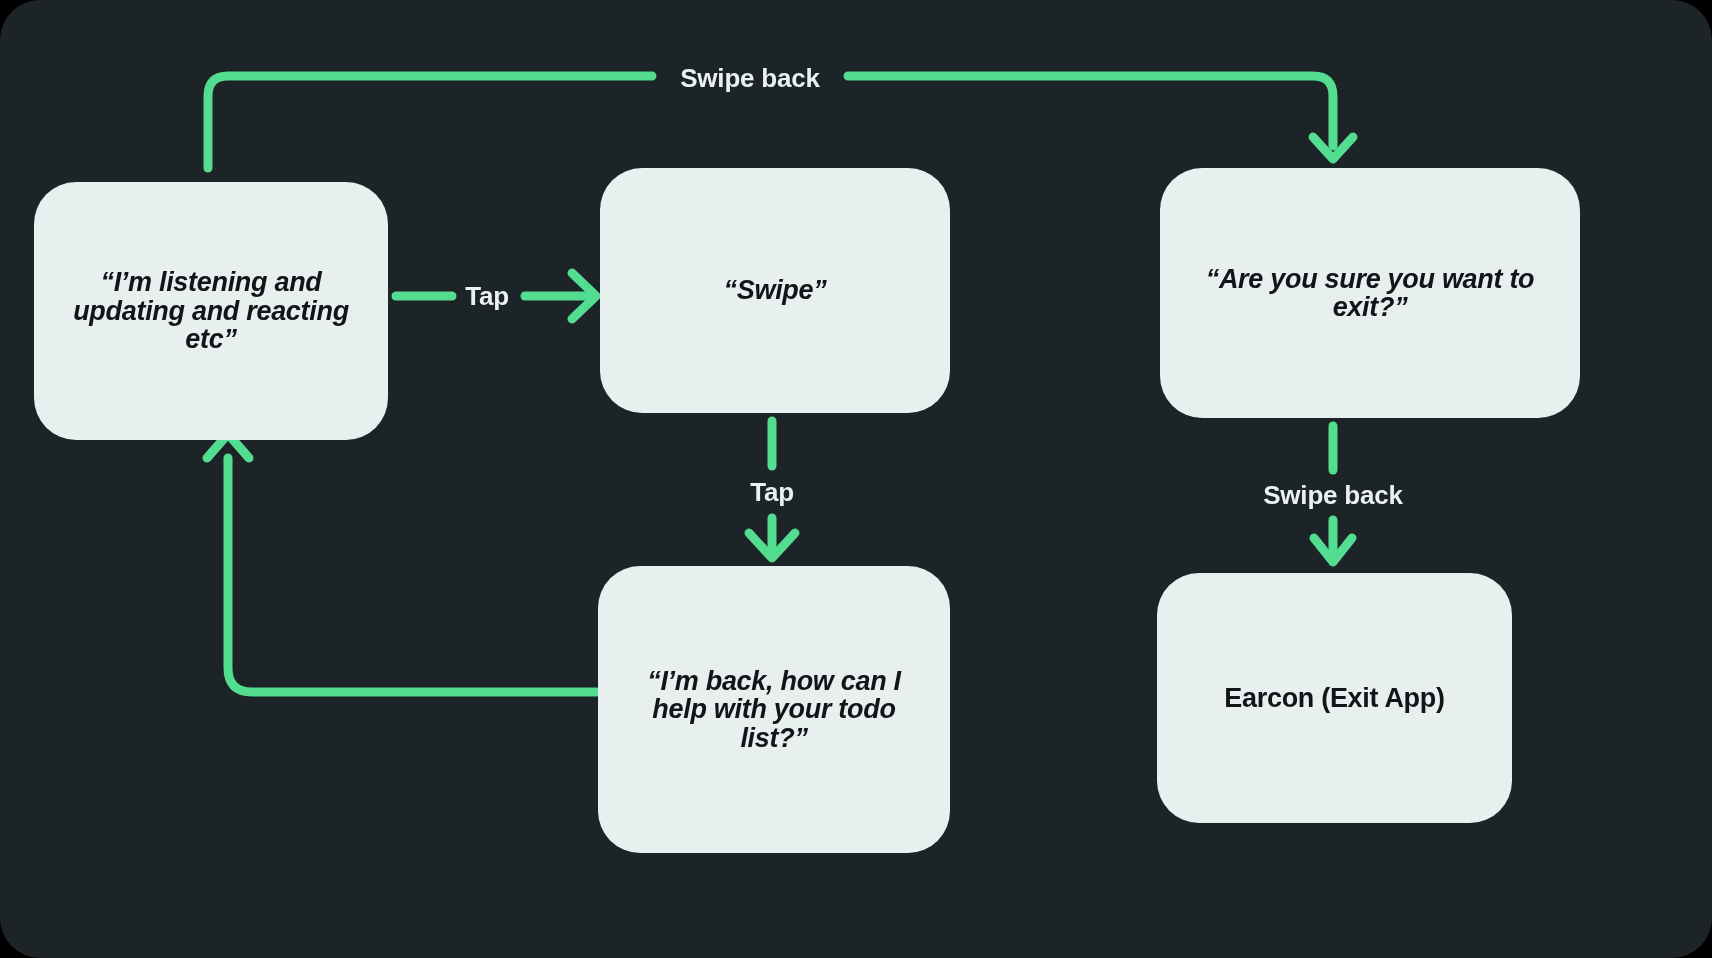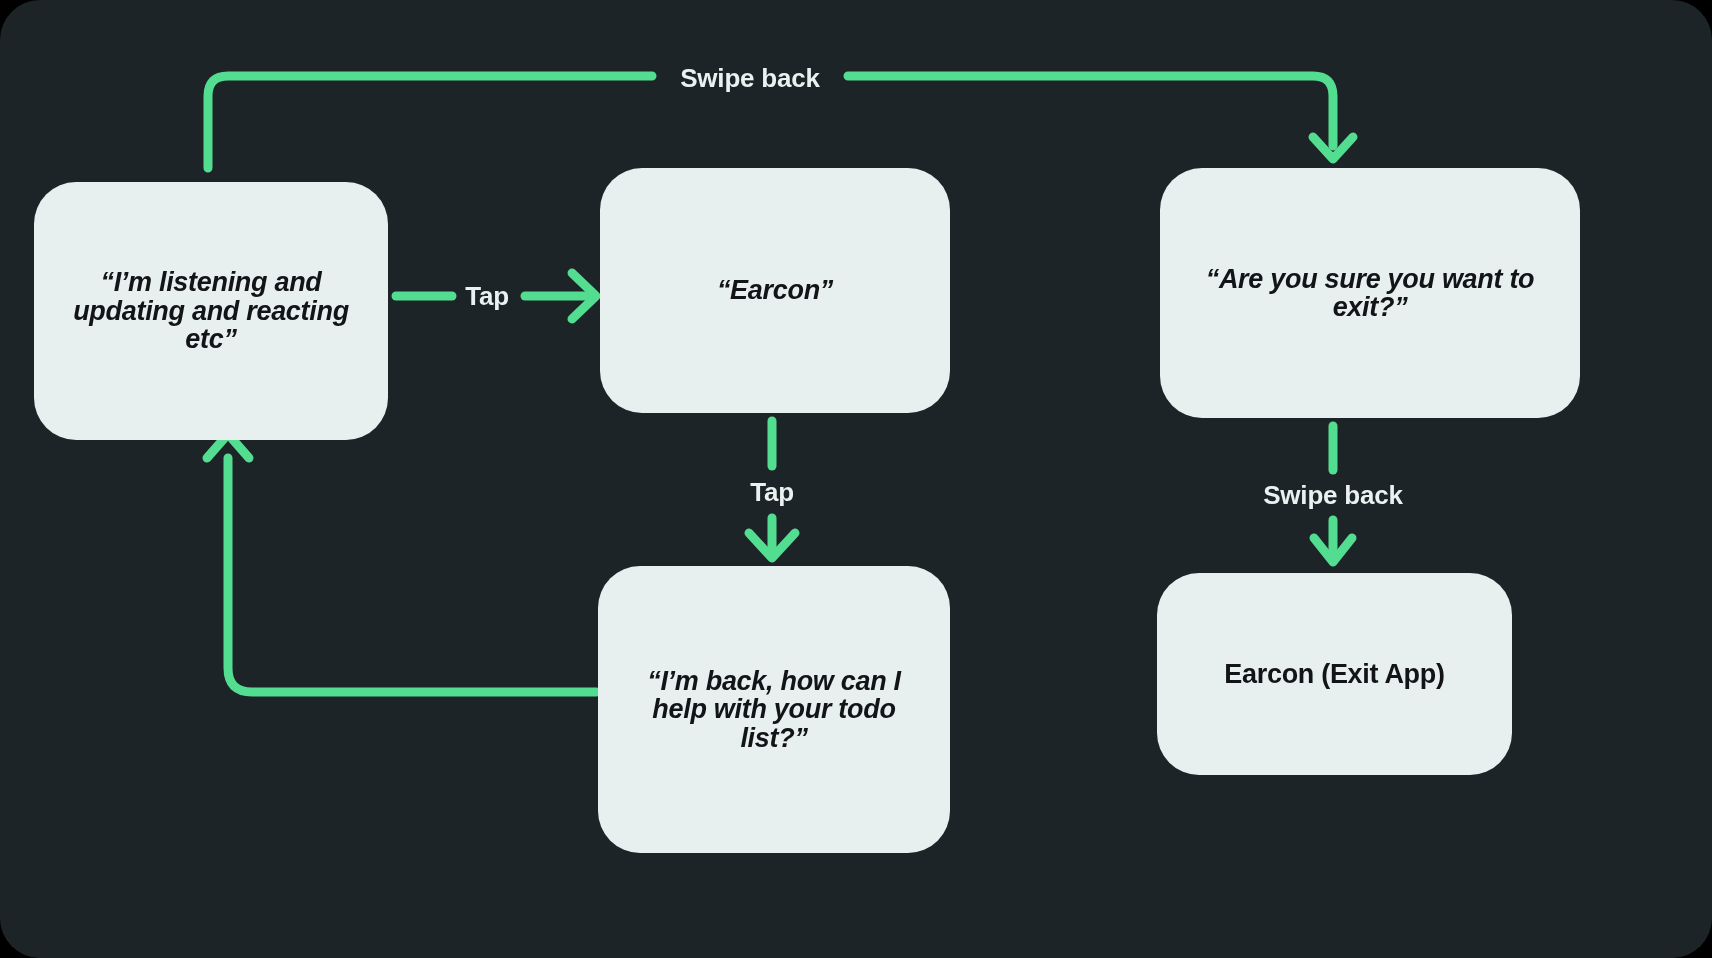--- a/index.html
+++ b/index.html
@@ -50,21 +50,21 @@
     letter-spacing: -0.3px;
   }
   .node-label.plain {
     font-style: normal;
   }
   
   #node-listening { left: 34px;   top: 182px; width: 354px; height: 258px; }
   #node-paused    { left: 600px;  top: 168px; width: 350px; height: 245px; }
   #node-confirm   { left: 1160px; top: 168px; width: 420px; height: 250px; }
   #node-back      { left: 598px;  top: 566px; width: 352px; height: 287px; }
-  #node-earcon    { left: 1157px; top: 573px; width: 355px; height: 202px; }
+  #node-earcon    { left: 1157px; top: 573px; width: 355px; height: 250px; }
 
   .edge-label {
     position: absolute;
     font-family: "Liberation Sans", sans-serif;
     font-weight: bold;
     font-style: normal;
     color: #EAF1F1;
     font-size: 26px;
     letter-spacing: -0.2px;
     white-space: nowrap;
@@ -114,21 +114,21 @@
       <path d="M 596 692 L 252 692 Q 228 692 228 668 L 228 458" fill="none" stroke="#52DD90" stroke-width="9" stroke-linecap="round" stroke-linejoin="round"></path>
       <path d="M 207 458 L 228 434 L 249 458" fill="none" stroke="#52DD90" stroke-width="9" stroke-linecap="round" stroke-linejoin="round"></path>
     </g>
   </svg>
 
   <div class="node" id="node-listening">
     <div class="node-label">“I’m listening and updating and reacting etc”</div>
   </div>
 
   <div class="node" id="node-paused">
-    <div class="node-label">“Earcon”</div>
+    <div class="node-label">“Swipe”</div>
   </div>
 
   <div class="node" id="node-confirm">
     <div class="node-label">“Are you sure you want to exit?”</div>
   </div>
 
   <div class="node" id="node-back">
     <div class="node-label">“I’m back, how can I help with your todo list?”</div>
   </div>
 

